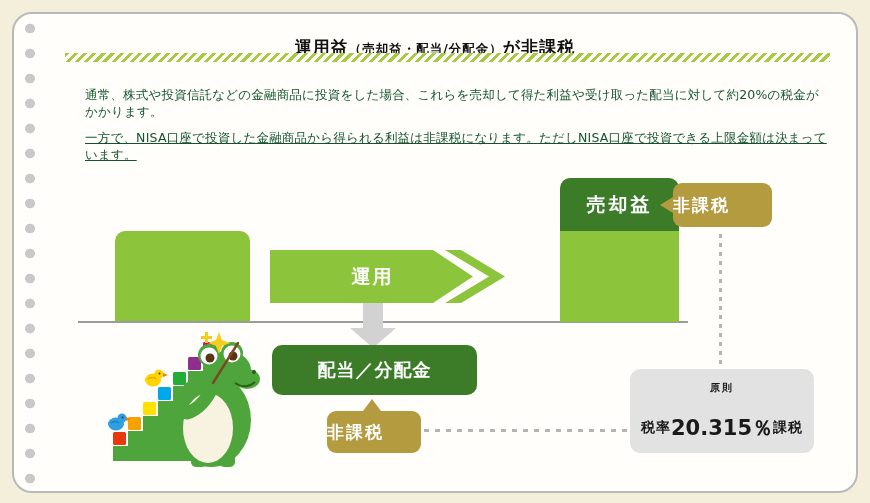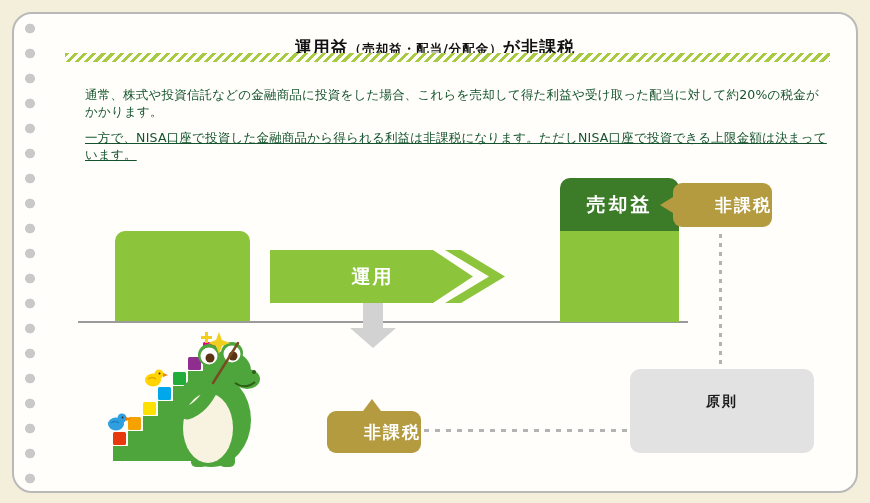--- a/index.html
+++ b/index.html
@@ -47,21 +47,21 @@
   .bar { position:absolute; left:515px; top:178px; width:164px;padding-left:45px; }
   .bar-head {
     height:53px; background:#3c7b28; border-radius:10px 10px 0 0;
     display:flex; align-items:center; justify-content:center;
     color:#fff; font-weight:bold; font-size:19px; letter-spacing:3px;
   }
   .bar-body { height:91px; background:#8cc43c; }
 
   .bubble {
     position:absolute; background:#b49b40; border-radius:9px;
-    display:flex; align-items:center; justify-content:flex-end;
+    display:flex; align-items:center; justify-content:flex-start;
     color:#fff; font-weight:bold; font-size:17px; letter-spacing:2px;font-family:Liberation Serif, serif;
   }
   .bubble-top { left:673px; top:183px; width:99px; height:44px; }
   .bubble-bottom { left:327px; top:411px; width:94px; height:42px; }
   .tail { position:absolute; width:0; height:0; }
   .tail-left {
     left:-13px; top:14px;
     border-top:8px solid transparent; border-bottom:8px solid transparent;
     border-right:13px solid #b49b40;
   }
@@ -83,21 +83,21 @@
     background:#3c7b28; border-radius:10px;
     display:flex; align-items:center; justify-content:center;
     color:#fff; font-weight:bold; font-size:18px; letter-spacing:1px;
   }
   .taxbox {
     position:absolute; left:630px; top:369px; width:184px; height:84px;
     background:#e2e2e2; border-radius:10px;
     display:flex; flex-direction:column; align-items:center; justify-content:center;
     color:#1a1a1a;
   }
-  .tax-line1 { font-size:14px; font-weight:600; letter-spacing:2px; margin-bottom:19px; }
+  .tax-line1 { font-size:10px; font-weight:600; letter-spacing:2px; margin-bottom:19px; }
   .tax-line2 { font-size:14px; font-weight:600; letter-spacing:1px; display:flex; align-items:center; }
   .tax-line2 .big { font-size:21px; font-weight:bold; letter-spacing:0; }
   .mascot { position:absolute; left:95px; top:328px; width:165px; height:140px; }
 </style>
 </head>
 <body>
 
 <div class="page">
   <div class="card"></div>
   <div class="binding"></div>
@@ -133,28 +133,34 @@
   </div>
 
   <div class="bubble bubble-top">
     <span class="tail tail-left"></span>
     <span>非課税</span>
   </div>
 
   <div class="vdots"></div>
   <div class="hdots"></div>
 
+  <div class="divbox">配当／分配金</div>
 
   <div class="bubble bubble-bottom">
     <span class="tail tail-up"></span>
     <span>非課税</span>
   </div>
 
   <div class="taxbox">
     <div class="tax-line1">原則</div>
+    <div class="tax-line2">
+        <span>税率</span>
+        <span class="big">20.315％</span>
+        <span>課税</span>
+      </div>
   </div>
 
   <div class="mascot">
     <svg width="165" height="140" viewBox="0 0 165 140">
 
       <path d="M18,133 L18,118 L33,118 L33,103 L48,103 L48,88 L63,88 L63,73 L78,73 L78,58 L93,58 L93,43 L108,43 L108,28 L123,28 L123,133 Z" fill="#4da53c"></path>
 
       <rect x="18" y="104" width="13" height="13" rx="1.5" fill="#e8380d"></rect>
       <rect x="33" y="89" width="13" height="13" rx="1.5" fill="#f5a100"></rect>
       <rect x="48" y="74" width="13" height="13" rx="1.5" fill="#ffe100"></rect>

